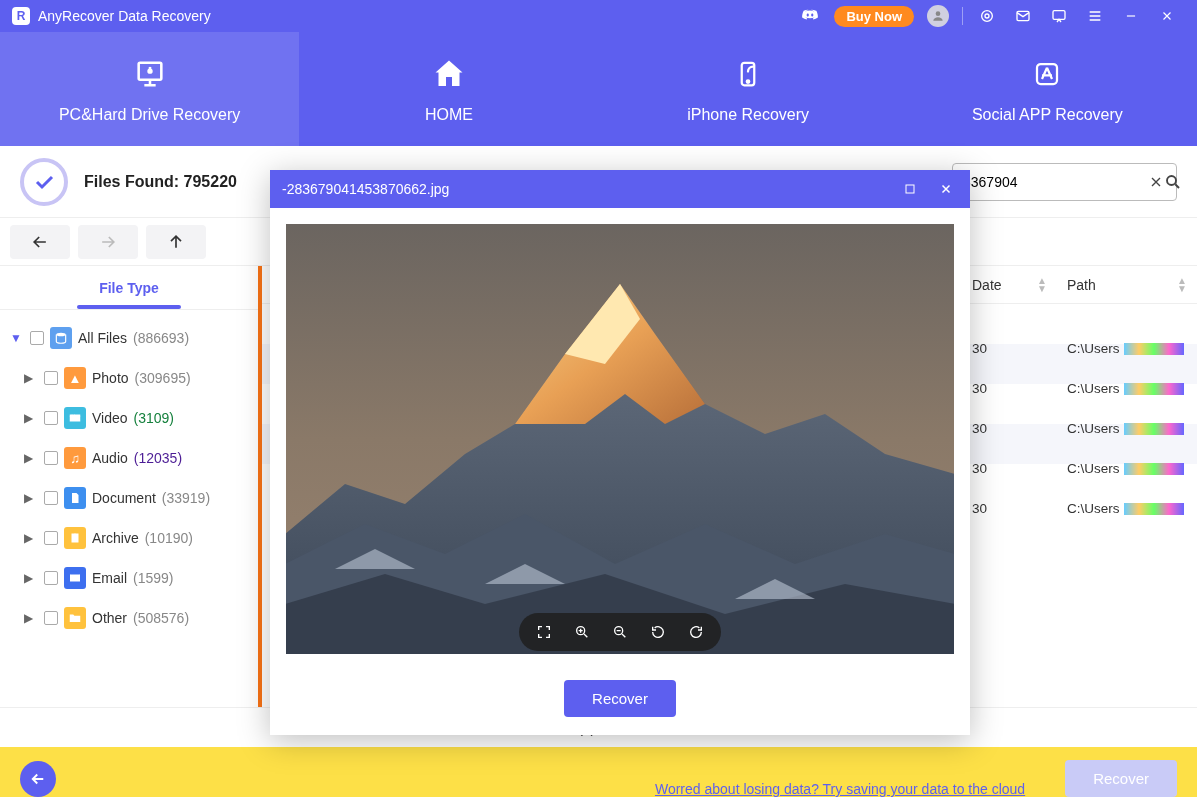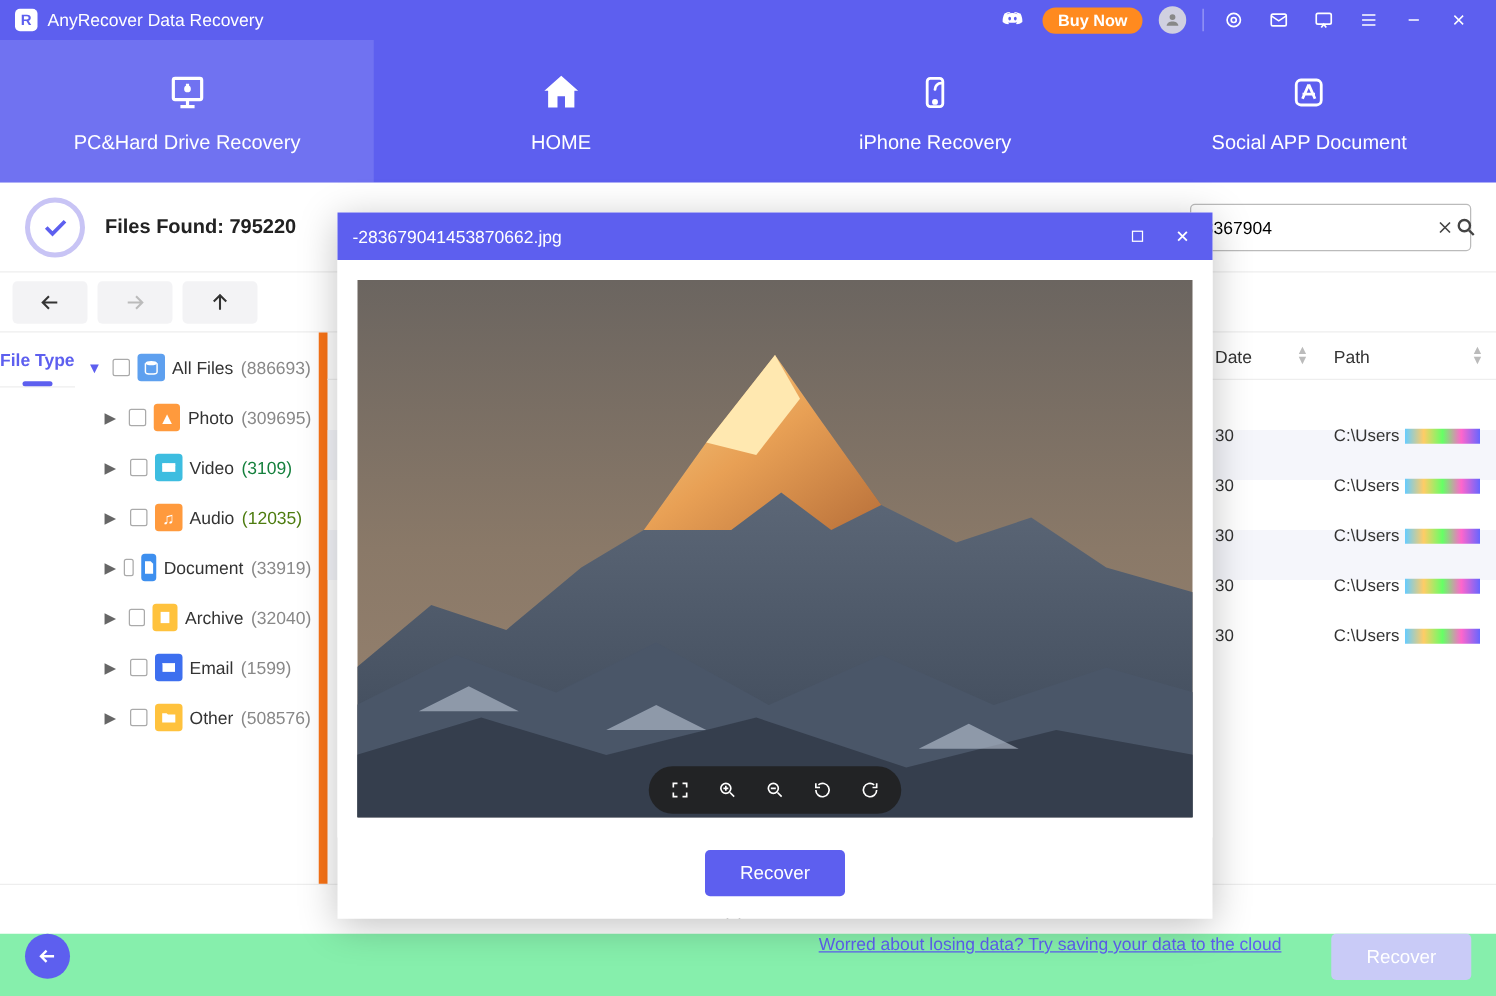--- a/index.html
+++ b/index.html
@@ -22,21 +22,21 @@
 .infobar .found { font-size: 16px; font-weight: 600; color: #222; }
 .searchbox { margin-left: auto; display: flex; align-items: center; border: 1px solid #bbb; border-radius: 4px; height: 38px; padding: 0 6px; width: 225px; }
 .searchbox input { border: none; outline: none; flex: 1; font-size: 14px; padding: 0 4px; }
 .searchbox .sicon { width: 22px; height: 22px; display: flex; align-items: center; justify-content: center; color: #444; cursor: pointer; }
 
 .toolbar { height: 48px; display: flex; align-items: center; padding: 0 10px; gap: 8px; border-bottom: 1px solid #eee; }
 .toolbar .tbtn { width: 60px; height: 34px; background: #f3f3f5; border-radius: 4px; display: flex; align-items: center; justify-content: center; cursor: pointer; color: #333; }
 
 .body { display: flex; height: calc(797px - 32px - 114px - 72px - 48px - 40px - 50px); }
 
-.sidebar { width: 262px; border-right: 7px solid #f97316; display: flex; }
+.sidebar { width: 262px; border-right: 4px solid #f97316; display: flex; flex-direction: column; }
 .sidetabs { display: flex; height: 44px; border-bottom: 1px solid #eee; }
 .sidetabs .stab { flex: 1; display: flex; align-items: center; justify-content: center; font-size: 14px; color: #666; cursor: pointer; position: relative; }
 .sidetabs .stab.active { color: #5d5fef; font-weight: 600; }
 .sidetabs .stab.active::after { content: ""; position: absolute; bottom: 0; left: 30%; right: 30%; height: 4px; background: #5d5fef; border-radius: 2px; }
 .tree { padding: 8px 6px; flex: 1; overflow: auto; }
 .tree .node { display: flex; align-items: center; height: 40px; font-size: 14px; color: #333; gap: 6px; cursor: pointer; padding-left: 4px; }
 .tree .node .exp { width: 14px; color: #666; font-size: 12px; }
 .tree .node .chk { width: 14px; height: 14px; border: 1.5px solid #aaa; border-radius: 2px; }
 .tree .node .ficon { width: 22px; height: 22px; border-radius: 3px; display: flex; align-items: center; justify-content: center; font-size: 13px; color: #fff; }
 .tree .sub { padding-left: 14px; }
@@ -46,21 +46,21 @@
 .thead .col { display: flex; align-items: center; padding: 0 10px; justify-content: space-between; }
 .thead .sort { color: #bbb; font-size: 10px; line-height: 8px; display: flex; flex-direction: column; }
 .rows { flex: 1; overflow: auto; }
 .rows .row { display: flex; height: 40px; align-items: center; font-size: 13.5px; color: #333; }
 .rows .row:nth-child(even) { background: #f5f6fb; }
 .rows .row .cell { padding: 0 10px; overflow: hidden; text-overflow: ellipsis; white-space: nowrap; margin-top: 48px; }
 .pathblur { display: inline-block; width: 60px; height: 12px; background: linear-gradient(90deg,#6cf,#fc6,#6f6,#f6c,#66f); vertical-align: middle; margin-left: 4px; filter: blur(0.3px); }
 
 .statusbar { height: 40px; display: flex; align-items: center; justify-content: center; font-size: 15px; color: #333; border-top: 1px solid #eee; }
 
-.footer { height: 50px; background: #86efac; display: flex; align-items: flex-start; padding: 0 20px; gap: 16px; }
+.footer { height: 50px; background: #fde047; display: flex; align-items: flex-end; padding: 0 20px; gap: 16px; }
 .footer .backbtn { width: 36px; height: 36px; border-radius: 50%; background: #5d5fef; display: flex; align-items: center; justify-content: center; color: #fff; cursor: pointer; }
 .footer .cloudlink { margin-left: auto; color: #5d5fef; text-decoration: underline; font-size: 14px; cursor: pointer; }
 .footer .recoverbtn { background: #c9cbf7; color: #fff; padding: 10px 28px; border-radius: 4px; font-size: 15px; margin-left: 24px; cursor: pointer; }
 
 .preview { position: absolute; left: 270px; top: 170px; width: 700px; background: #fff; box-shadow: 0 6px 30px rgba(0,0,0,0.25); z-index: 100; }
 .preview .phead { height: 38px; background: #5d5fef; color: #fff; display: flex; align-items: center; padding: 0 12px; font-size: 14px; gap: 12px; }
 .preview .phead .spacer { flex: 1; }
 .preview .phead .picon { width: 24px; cursor: pointer; display: flex; align-items: center; justify-content: center; }
 .preview .pimg { background: #fff; padding: 16px; }
 .preview .mountain { width: 100%; height: 430px; display: block; }
@@ -158,21 +158,21 @@
       </div>
     <span>iPhone Recovery</span>
   </div>
   <div class="navitem">
     <div class="navicon">
         <svg width="30" height="30" viewBox="0 0 24 24" fill="none" stroke="currentColor" stroke-width="1.8">
           <rect x="4" y="4" width="16" height="16" rx="3"></rect>
           <path d="M12 7l-4 9M12 7l4 9M8 13h8"></path>
         </svg>
       </div>
-    <span>Social APP Document</span>
+    <span>Social APP Recovery</span>
   </div>
 </div>
 
 <div class="infobar">
   <div class="badge">
       <svg width="24" height="24" viewBox="0 0 24 24" fill="none" stroke="currentColor" stroke-width="3">
         <path d="M5 12l5 5L20 7"></path>
       </svg>
     </div>
   <div class="found">
@@ -249,21 +249,21 @@
               </svg>
             </span>
             <span>Video</span> 
             <span style="color:#15803d">(3109)</span>
           </div>
         <div class="node">
             <span class="exp">▶</span>
             <span class="chk"></span>
             <span class="ficon" style="background:#ff9a3d">♫</span>
             <span>Audio</span> 
-            <span style="color:#4d7c0f">(12035)</span>
+            <span style="color:#4c1d95">(12035)</span>
           </div>
         <div class="node">
             <span class="exp">▶</span>
             <span class="chk"></span>
             <span class="ficon" style="background:#3d8fef">
               <svg width="12" height="14" viewBox="0 0 24 24" fill="currentColor">
                 <path d="M6 2h9l4 4v16H6z"></path>
                 <path d="M8 10h8M8 14h8M8 18h5" stroke="#fff" stroke-width="1.5"></path>
               </svg>
             </span>
@@ -273,21 +273,21 @@
         <div class="node">
             <span class="exp">▶</span>
             <span class="chk"></span>
             <span class="ficon" style="background:#ffc23d">
               <svg width="12" height="14" viewBox="0 0 24 24" fill="currentColor">
                 <rect x="5" y="3" width="14" height="18"></rect>
                 <path d="M12 3v10" stroke="#fff" stroke-width="2" stroke-dasharray="2 1"></path>
               </svg>
             </span>
             <span>Archive</span> 
-            <span style="color:#888">(32040)</span>
+            <span style="color:#888">(10190)</span>
           </div>
         <div class="node">
             <span class="exp">▶</span>
             <span class="chk"></span>
             <span class="ficon" style="background:#3d6fef">
               <svg width="16" height="12" viewBox="0 0 24 24" fill="currentColor">
                 <rect x="2" y="5" width="20" height="14"></rect>
                 <path d="M2 6l10 7 10-7" stroke="#fff" stroke-width="1.5" fill="none"></path>
               </svg>
             </span>

